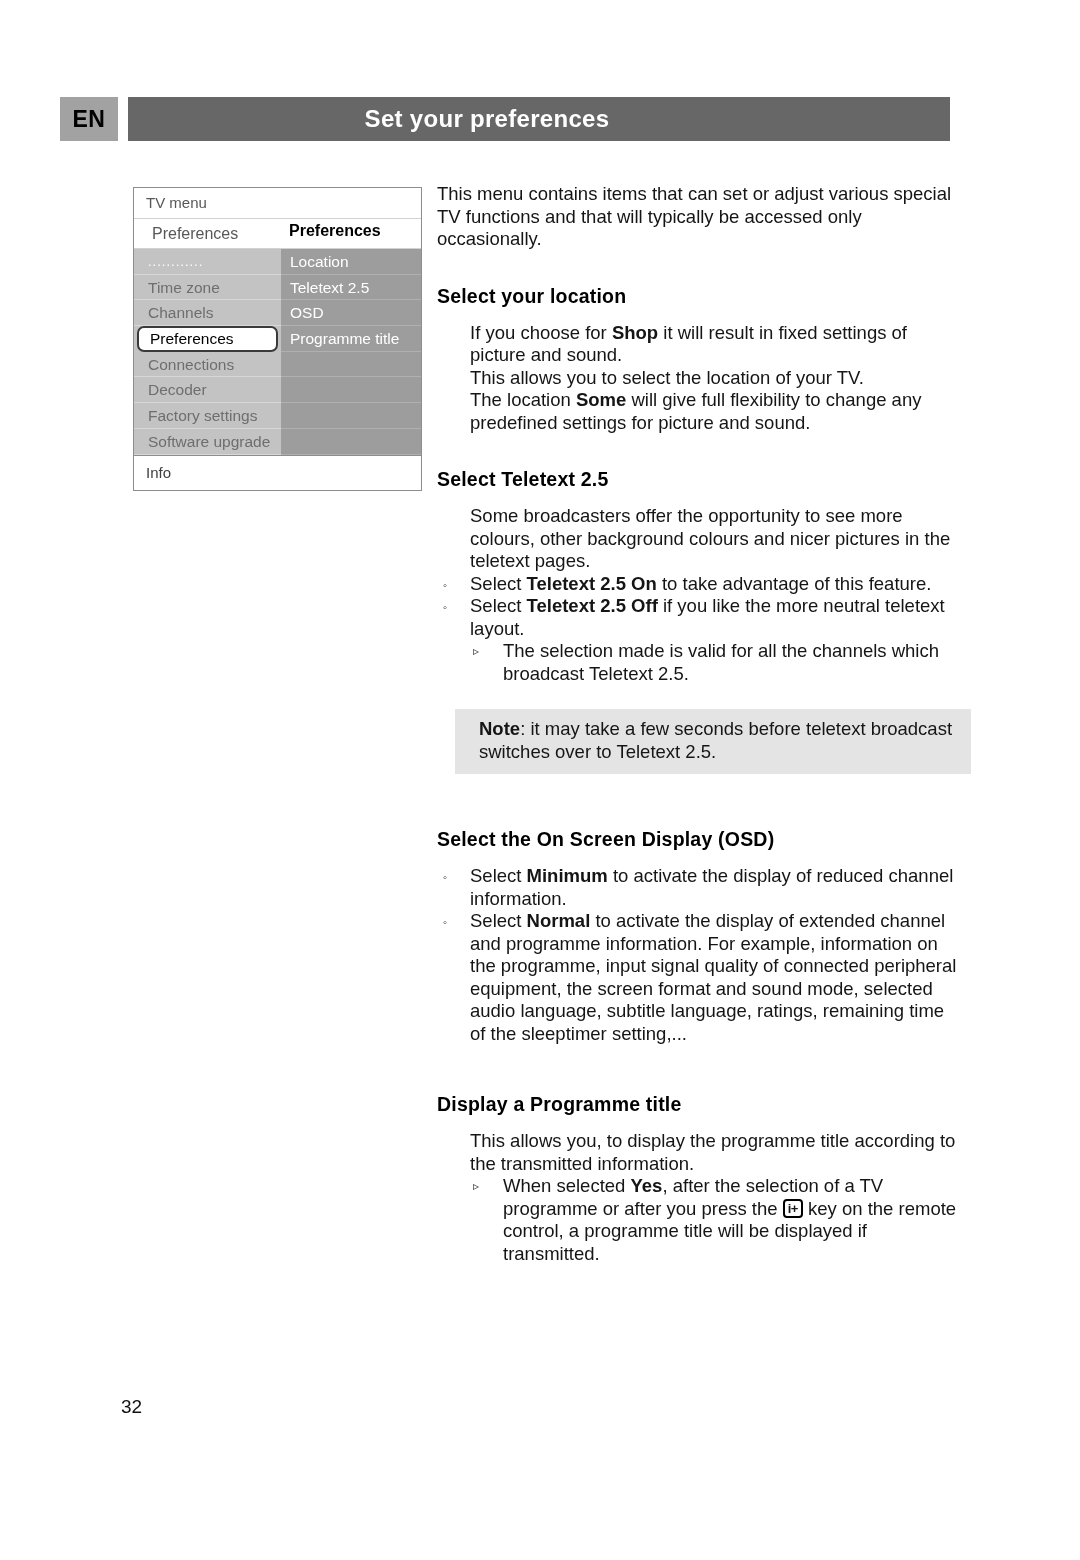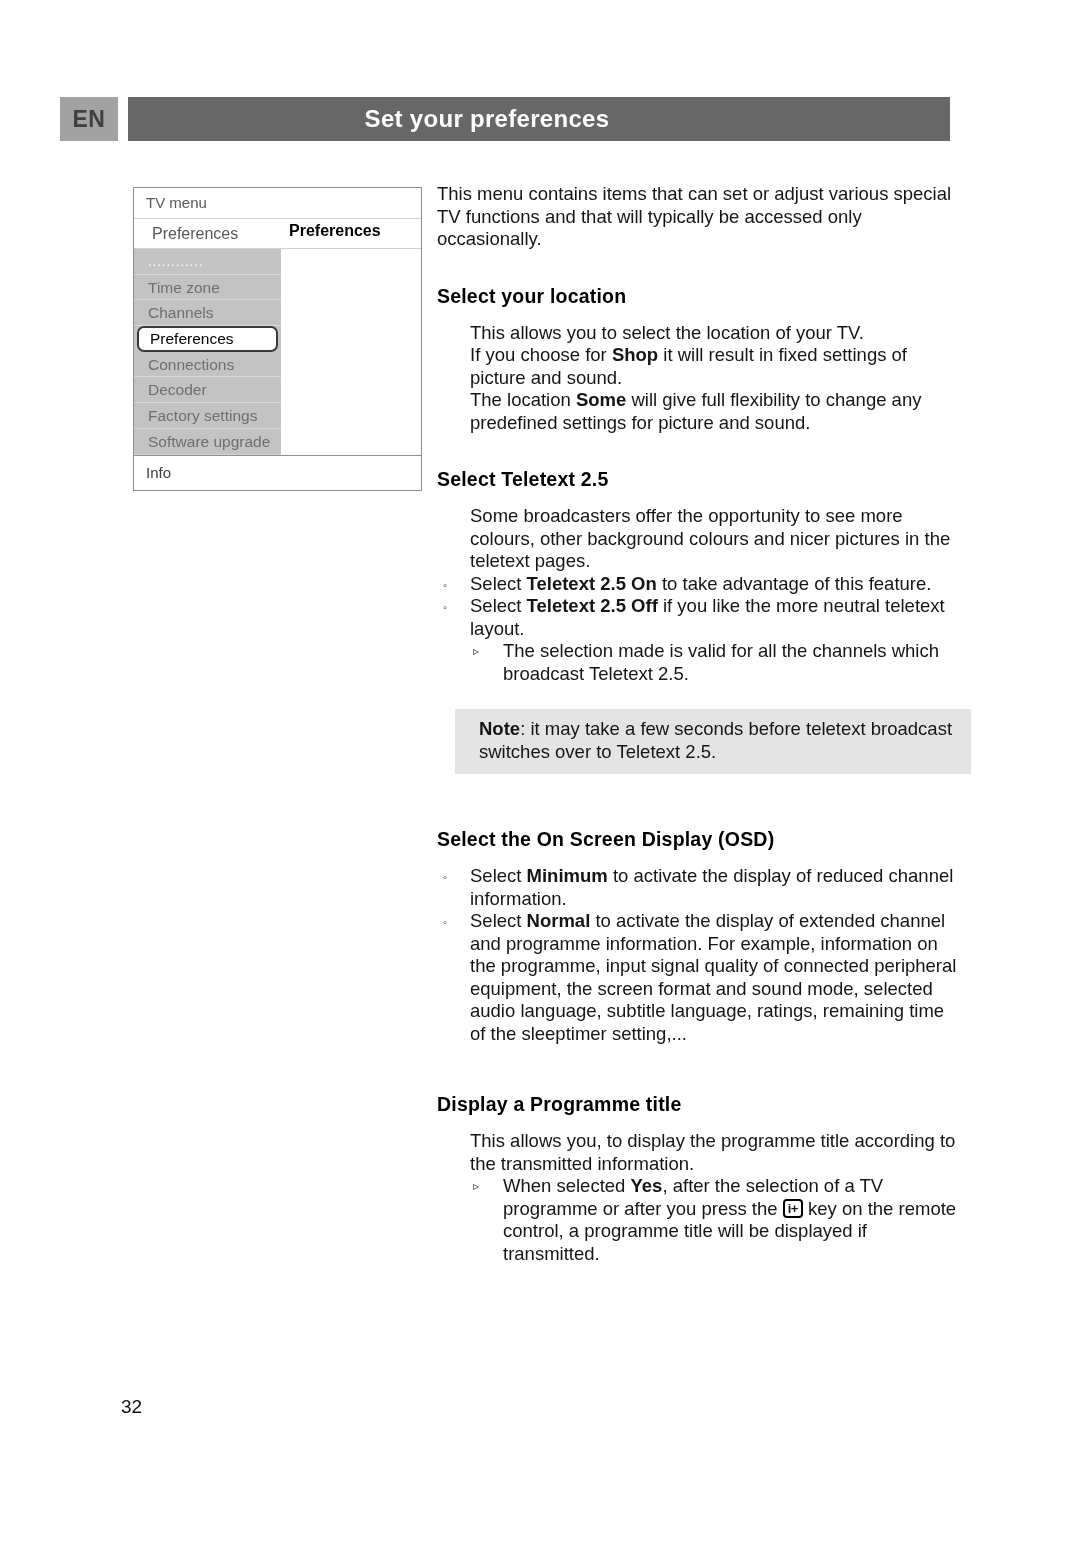--- a/index.html
+++ b/index.html
@@ -23,21 +23,21 @@
     left: 60px;
     top: 97px;
     width: 890px;
     height: 44px;
     display: flex;
     align-items: stretch;
   }
   .lang-box {
     width: 58px;
     background: #a2a2a2;
-    color: #404040;
+    color: #000000;
     display: flex;
     align-items: center;
     justify-content: center;
     font-size: 23px;
     font-weight: bold;
     letter-spacing: 0.5px;
   }
   .header-bar {
     flex: 1;
     margin-left: 10px;
@@ -255,36 +255,46 @@
       <div class="row dots">............</div>
       <div class="row">Time zone</div>
       <div class="row">Channels</div>
       <div class="row selected">Preferences</div>
       <div class="row">Connections</div>
       <div class="row">Decoder</div>
       <div class="row">Factory settings</div>
       <div class="row">Software upgrade</div>
     </div>
 
+    <div class="col-right">
+      <div class="row">Location</div>
+      <div class="row">Teletext 2.5</div>
+      <div class="row">OSD</div>
+      <div class="row">Programme title</div>
+      <div class="row"></div>
+      <div class="row"></div>
+      <div class="row"></div>
+      <div class="row"></div>
+    </div>
 
   </div>
 
   <div class="tvmenu-info">Info</div>
 </div>
 
 <div class="content">
 
   <p class="para intro">This menu contains items that can set or adjust various special TV functions and that will typically be accessed only occasionally.</p>
 
   <div class="sp-34"></div>
 
   <h2 class="sec">Select your location</h2>
   <div class="sp-14"></div>
+  <p class="para indent"><span>If you choose for </span><b>Shop</b><span> it will result in fixed settings of picture and sound.</span></p>
   <p class="para indent">This allows you to select the location of your TV.</p>
-  <p class="para indent"><span>If you choose for </span><b>Shop</b><span> it will result in fixed settings of picture and sound.</span></p>
   <p class="para indent"><span>The location </span><b>Some</b><span> will give full flexibility to change any predefined settings for picture and sound.</span></p>
 
   <div class="sp-34"></div>
 
   <h2 class="sec">Select Teletext 2.5</h2>
   <div class="sp-14"></div>
   <p class="para indent">Some broadcasters offer the opportunity to see more colours, other background colours and nicer pictures in the teletext pages.</p>
   <p class="para bullet"><span class="mark">◦</span><span>Select </span><b>Teletext 2.5 On</b><span> to take advantage of this feature.</span></p>
   <p class="para bullet"><span class="mark">◦</span><span>Select </span><b>Teletext 2.5 Off</b><span> if you like the more neutral teletext layout.</span></p>
   <p class="para subbullet"><span class="mark">▹</span><span>The selection made is valid for all the channels which broadcast Teletext 2.5.</span></p>

